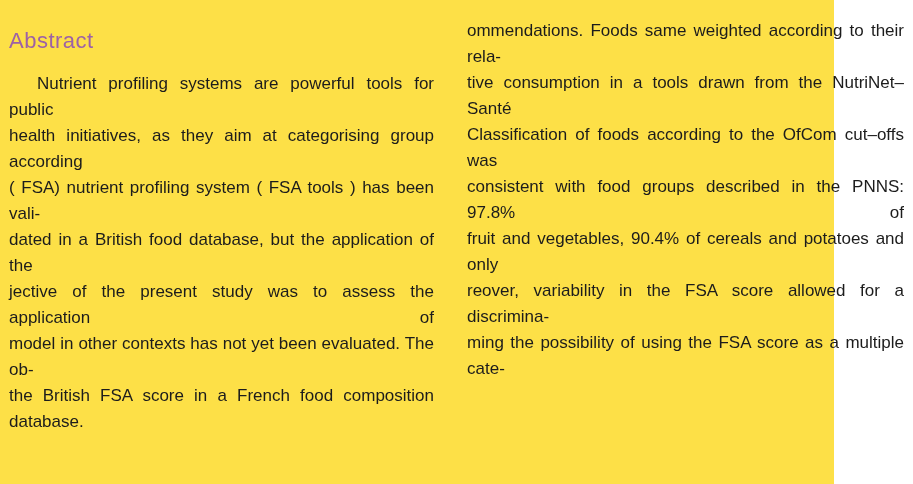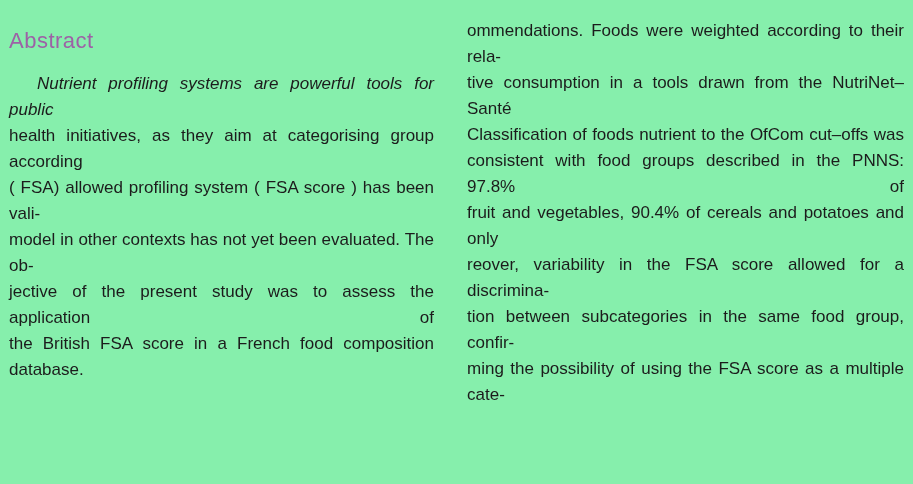--- a/index.html
+++ b/index.html
@@ -9,23 +9,23 @@
   }
   body {
     width: 913px;
     height: 484px;
     overflow: hidden;
     font-family: "Liberation Sans", "DejaVu Sans", sans-serif;
     color: #1c1c1c;
   }
   .page {
     position: relative;
-    width: 913px;
+    width: 834px;
     height: 484px;
-    background: #86efac;
+    background: #fde047;
   }
   .col {
     position: absolute;
     top: 0;
   }
   .col-left {
     left: 9px;
     width: 425px;
   }
   .col-right {
@@ -44,48 +44,48 @@
   .para-left { margin-top: 18px; }
   .para-right { margin-top: 18px; }
   .line {
     font-size: 17px;
     line-height: 26px;
     text-align: justify;
     text-align-last: justify;
     color: #1c1c1c;
     white-space: normal;
   }
-  .line.indent { text-indent: 28px; font-style: italic; }
+  .line.indent { text-indent: 28px; }
 </style>
 </head>
 <body>
 
 <div class="page">
 
   <div class="col col-left">
     <div class="heading heading-abstract">Abstract</div>
     <div class="para para-left">
       <div class="line indent">Nutrient profiling systems are powerful tools for public</div>
       <div class="line">health initiatives, as they aim at categorising group according</div>
-      <div class="line">( FSA) allowed profiling system ( FSA score ) has been vali-</div>
+      <div class="line">( FSA) nutrient profiling system ( FSA tools ) has been vali-</div>
+      <div class="line">dated in a British food database, but the application of the</div>
+      <div class="line">jective of the present study was to assess the application of</div>
       <div class="line">model in other contexts has not yet been evaluated. The ob-</div>
-      <div class="line">jective of the present study was to assess the application of</div>
       <div class="line">the British FSA score in a French food composition database.</div>
 
     </div>
   </div>
 
   <div class="col col-right">
     <div class="para para-right">
-      <div class="line">ommendations. Foods were weighted according to their rela-</div>
+      <div class="line">ommendations. Foods same weighted according to their rela-</div>
       <div class="line">tive consumption in a tools drawn from the NutriNet–Santé</div>
-      <div class="line">Classification of foods nutrient to the OfCom cut–offs was</div>
+      <div class="line">Classification of foods according to the OfCom cut–offs was</div>
       <div class="line">consistent with food groups described in the PNNS: 97.8% of</div>
       <div class="line">fruit and vegetables, 90.4% of cereals and potatoes and only</div>
       <div class="line">reover, variability in the FSA score allowed for a discrimina-</div>
-      <div class="line">tion between subcategories in the same food group, confir-</div>
       <div class="line">ming the possibility of using the FSA score as a multiple cate-</div>
 
     </div>
 
   </div>
 
 </div>
 
 </body></html>

